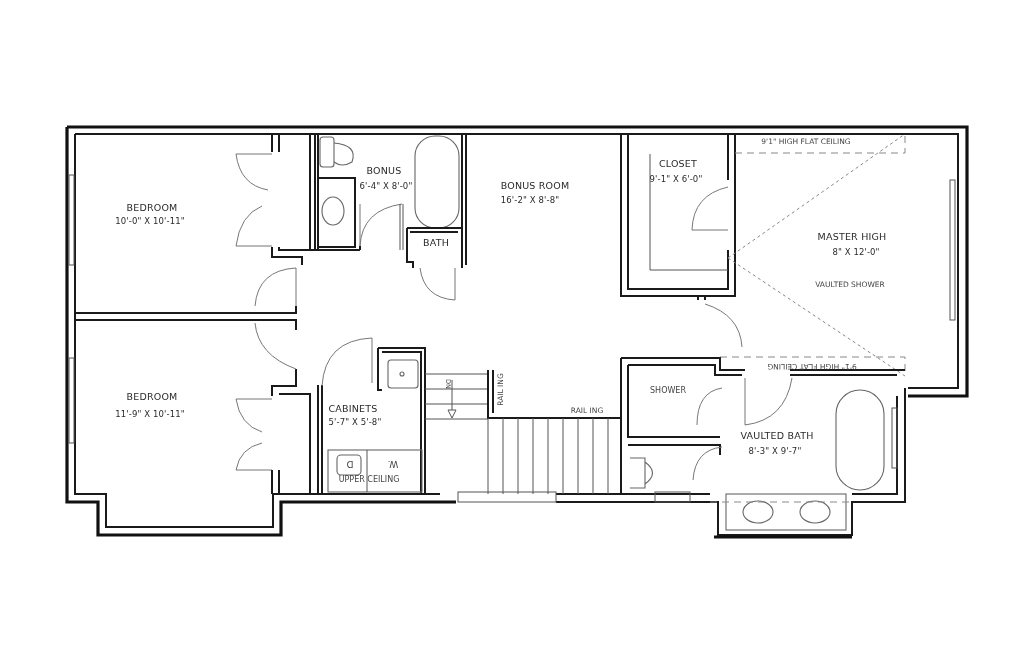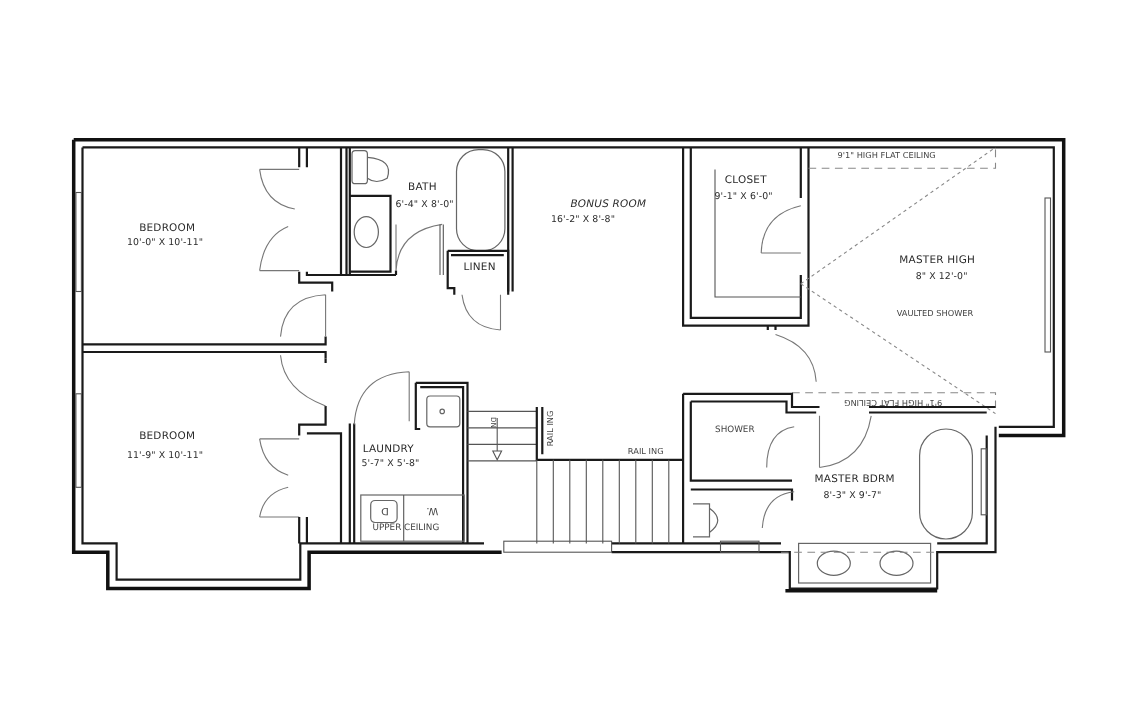--- a/index.html
+++ b/index.html
@@ -130,49 +130,49 @@
     <rect class="fixture" x="726" y="494" width="120" height="36"></rect>
     <ellipse class="fixture" cx="758" cy="512" rx="15" ry="11"></ellipse>
     <ellipse class="fixture" cx="815" cy="512" rx="15" ry="11"></ellipse>
     <path class="dash" d="M710,502 L852,502"></path>
   </g>
 </svg>
 
 <div class="lbl name" style="left:152px; top:202px;">BEDROOM</div>
 <div class="lbl dim" style="left:150px; top:216px;">10'-0" X 10'-11"</div>
 
-<div class="lbl name" style="left:384px; top:165px;">BATH</div>
+<div class="lbl name" style="left:384px; top:165px;">BONUS</div>
 <div class="lbl dim" style="left:386px; top:181px;">6'-4" X 8'-0"</div>
 
-<div class="lbl name" style="left:436px; top:237px;">LINEN</div>
+<div class="lbl name" style="left:436px; top:237px;">BATH</div>
 
-<div class="lbl name" style="left:553px; top:180px;font-style:italic;">BONUS ROOM</div>
+<div class="lbl name" style="left:535px; top:180px;">BONUS ROOM</div>
 <div class="lbl dim" style="left:530px; top:195px;">16'-2" X 8'-8"</div>
 
 <div class="lbl name" style="left:678px; top:158px;">CLOSET</div>
 <div class="lbl dim" style="left:676px; top:174px;">9'-1" X 6'-0"</div>
 
 <div class="lbl note" style="left:806px; top:137px;">9'1" HIGH FLAT CEILING</div>
 
 <div class="lbl name" style="left:852px; top:231px;">MASTER HIGH</div>
 <div class="lbl dim" style="left:856px; top:247px;">8" X 12'-0"</div>
 <div class="lbl note" style="left:850px; top:280px;">VAULTED SHOWER</div>
 
 <div class="lbl note flip" style="left:812px; top:362px;">9'1" HIGH FLAT CEILING</div>
 
 <div class="lbl name" style="left:152px; top:391px;">BEDROOM</div>
 <div class="lbl dim" style="left:150px; top:409px;">11'-9" X 10'-11"</div>
 
-<div class="lbl name" style="left:353px; top:403px;">LAUNDRY</div>
+<div class="lbl name" style="left:353px; top:403px;">CABINETS</div>
 <div class="lbl dim" style="left:355px; top:417px;">5'-7" X 5'-8"</div>
 
 <div class="lbl note flip" style="left:350px; top:459px; font-size:9px;">D</div>
 <div class="lbl note flip" style="left:393px; top:459px; font-size:9px;">W.</div>
 <div class="lbl note" style="left:369px; top:475px; font-size:8px;">UPPER CEILING</div>
 
 <div class="lbl note vert" style="left:500px; top:385px;">RAIL ING</div>
 <div class="lbl note" style="left:587px; top:406px;">RAIL ING</div>
 <div class="lbl note" style="left:448px; top:380px; font-size:6.5px; transform: translateX(-50%) rotate(90deg);">DN</div>
 
 <div class="lbl note" style="left:668px; top:386px; font-size:8px;text-align:right;">SHOWER</div>
 
-<div class="lbl name" style="left:777px; top:430px;">MASTER BDRM</div>
+<div class="lbl name" style="left:777px; top:430px;">VAULTED BATH</div>
 <div class="lbl dim" style="left:775px; top:446px;">8'-3" X 9'-7"</div>
 
 </body></html>

